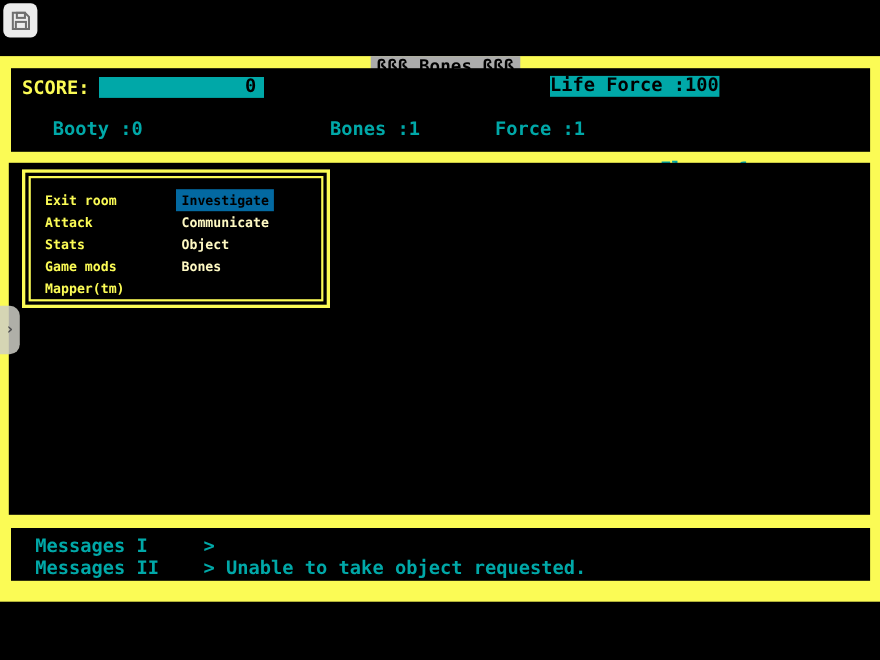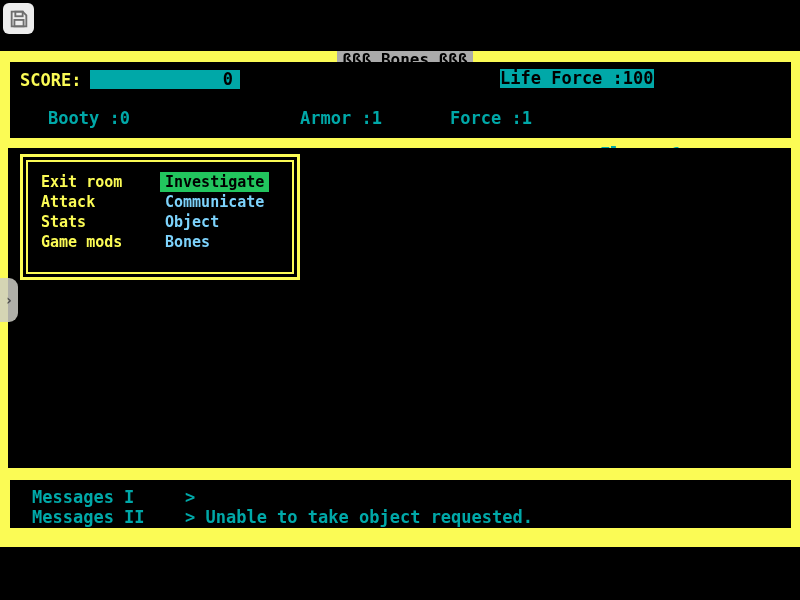--- a/index.html
+++ b/index.html
@@ -38,25 +38,25 @@
   #stat-booty { left:38px;  top:47px; }
   #stat-armor { left:290px; top:47px; }
   #stat-force { left:440px; top:47px; }
   #stat-floor { left:590px; top:47px;margin-top:36px; }
 
   
   #menu-box { left:12px; top:6px; width:280px; height:126px;
               border:3px solid #fbfb55; }
   #menu-inner { position:absolute; left:3px; top:3px; right:3px; bottom:3px;
                 border:2px solid #fbfb55; }
-  .menu-item { position:absolute; font-size:15px; line-height:20px;
+  .menu-item { position:absolute; font-size:12px; line-height:20px;
                white-space:nowrap; cursor:pointer; }
   .mi-l { left:18px; color:#fbfb55; }
-  .mi-r { left:142px; color:#7dd3fc; }
-  .mi-hl { left:137px; color:#000; background:#22c55e; padding:0 5px; }
+  .mi-r { left:142px; color:#fef9c3; }
+  .mi-hl { left:137px; color:#000; background:#0369a1; padding:0 5px; }
   .r0 { top:15px; } .r1 { top:35px; } .r2 { top:55px; } .r3 { top:75px; } .r4 { top:95px; }
 
   
   .msg-label { left:22px; }
   .msg-text  { left:175px; }
   .mrow1 { top:8px; } .mrow2 { top:28px; }
 
   
   #drawer-tab { left:0; top:278px; width:18px; height:44px;
                 background:rgba(206,206,198,0.85);
@@ -86,32 +86,33 @@
 
   <div id="stats-panel" class="abs panel">
     <span id="score-label" class="abs t yellow">SCORE:</span>
     <div id="score-bar" class="abs t black">
       <span>0</span>
     </div>
     <div id="life-bar" class="abs t black">
       <span>Life Force :100</span>
     </div>
     <span id="stat-booty" class="abs t teal">Booty :0</span>
-    <span id="stat-armor" class="abs t teal">Armor :1</span>
+    <span id="stat-armor" class="abs t teal">Bones :1</span>
     <span id="stat-force" class="abs t teal">Force :1</span>
     <span id="stat-floor" class="abs t teal">Floor :1</span>
   </div>
 
   <div id="main-panel" class="abs panel">
     <div id="menu-box" class="abs">
       <div id="menu-inner"></div>
       <span class="menu-item mi-l r0">Exit room</span>
       <span class="menu-item mi-l r1">Attack</span>
       <span class="menu-item mi-l r2">Stats</span>
       <span class="menu-item mi-l r3">Game mods</span>
+      <span class="menu-item mi-l r4">Mapper(tm)</span>
       <span class="menu-item mi-hl r0">Investigate</span>
       <span class="menu-item mi-r r1">Communicate</span>
       <span class="menu-item mi-r r2">Object</span>
       <span class="menu-item mi-r r3">Bones</span>
     </div>
   </div>
 
   <div id="messages-panel" class="abs panel">
     <span class="abs t teal msg-label mrow1">Messages I</span>
     <span class="abs t teal msg-text mrow1">&gt;</span>

